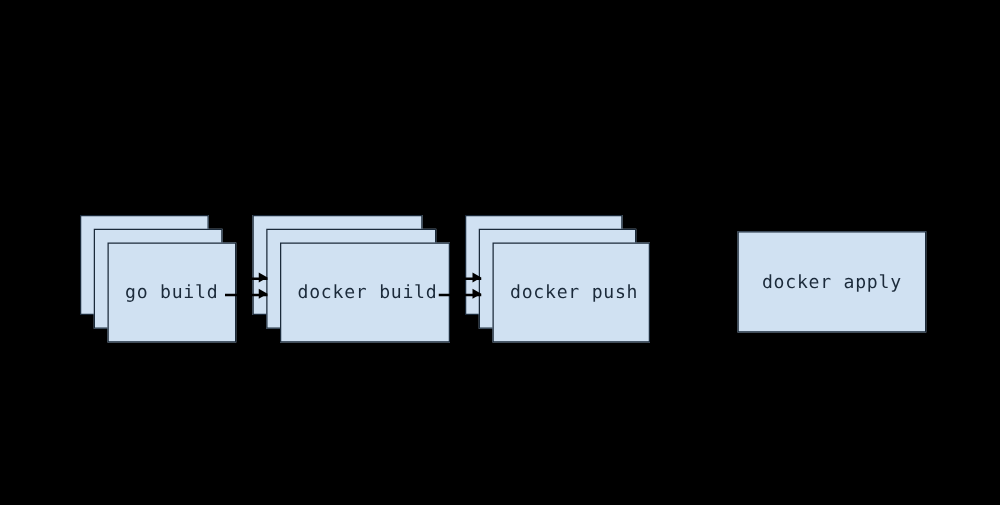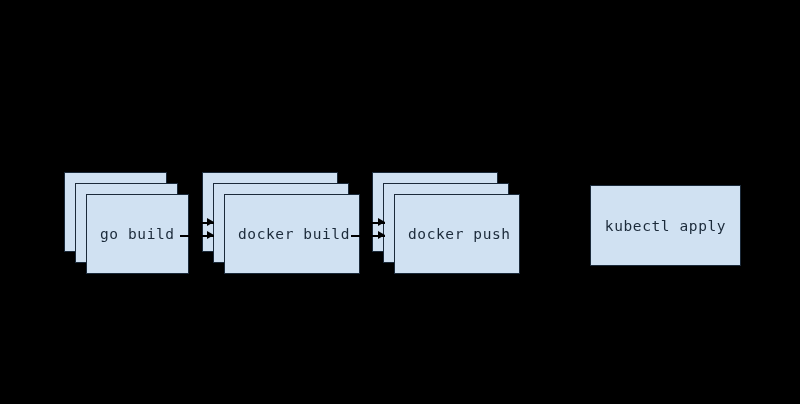--- a/index.html
+++ b/index.html
@@ -114,21 +114,21 @@
     </div>
     <div class="card layer-mid" style="left: 383px; top: 183px; width: 126px; height: 80px; background: rgb(208, 225, 242); border-color: rgb(27, 42, 58);">
       <span class="card-label" style="color: rgb(27, 42, 58);">docker push</span>
     </div>
     <div class="card layer-front" style="left: 394px; top: 194px; width: 126px; height: 80px; background: rgb(208, 225, 242); border-color: rgb(27, 42, 58);">
       <span class="card-label" style="color: rgb(27, 42, 58);">docker push</span>
     </div>
   </div>
 
   <div class="single-card" style="left: 590px; top: 185px; width: 151px; height: 81px; background: rgb(208, 225, 242); border-color: rgb(27, 42, 58);">
-    <span class="card-label" style="color: rgb(27, 42, 58);">kubectl apply</span>
+    <span class="card-label" style="color: rgb(27, 42, 58);">docker apply</span>
   </div>
 
   <div class="arrow" style="left: 192px; top: 218px; width: 22px;">
     <div class="shaft" style="background: rgb(0, 0, 0);"></div>
     <div class="head" style="border-left-color: rgb(0, 0, 0);"></div>
   </div>
   <div class="arrow" style="left: 180px; top: 231px; width: 34px;">
     <div class="shaft" style="background: rgb(0, 0, 0);"></div>
     <div class="head" style="border-left-color: rgb(0, 0, 0);"></div>
   </div>

